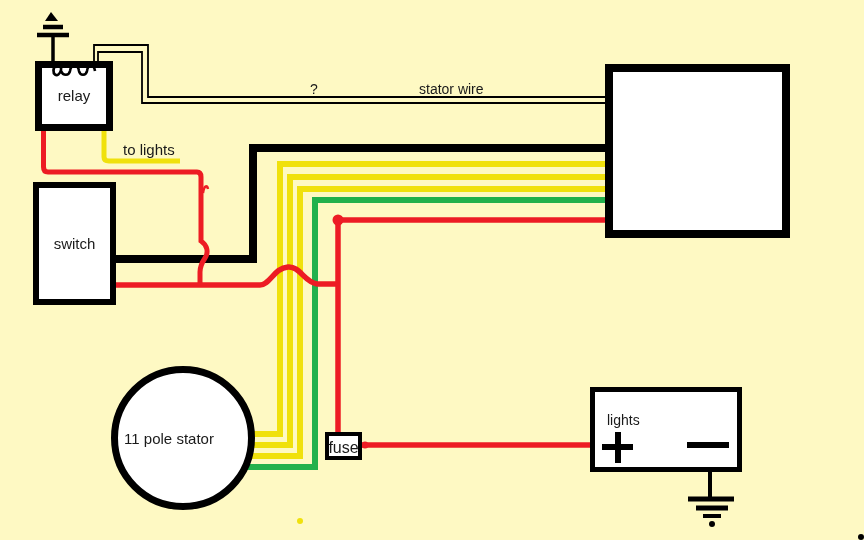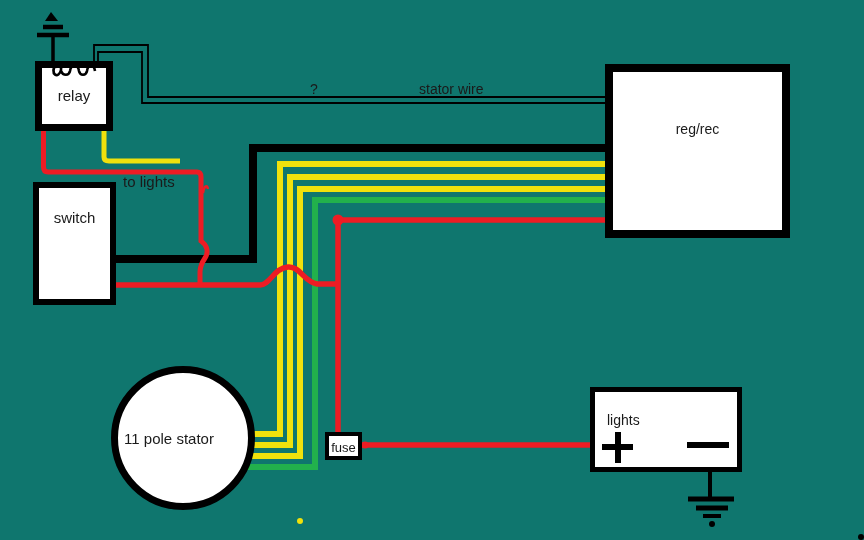--- a/index.html
+++ b/index.html
@@ -1,35 +1,35 @@
 <!DOCTYPE html>
 <html><head>
 <meta charset="utf-8">
 <style>
   html,body{margin:0;padding:0;background:#fff;}
   .canvas{
     position:relative;
     width:864px;height:540px;
-    background:#0f766e;
+    background:#fef9c3;
     font-family:"Liberation Sans", sans-serif;
     color:#1a1a1a;
     overflow:hidden;
   }
   .canvas svg{position:absolute;left:0;top:0;}
   .lbl{
     position:absolute;
     color:#1a1a1a;
     font-size:15px;
     line-height:17px;
     white-space:nowrap;
     user-select:none;
   }
   .lbl.center{text-align:center;}
   .lbl.sm{font-size:14px;}
-  .lbl.xs{font-size:13px;}
+  .lbl.xs{font-size:16px;}
   .regrec-lines div{line-height:19px;}
 </style>
 </head>
 <body>
 
 <div class="canvas">
 
   <svg width="864" height="540" viewBox="0 0 864 540">
 
     <g>
@@ -94,31 +94,30 @@
       </g>
       <rect x="687" y="442" width="42" height="6" fill="#000000"></rect>
 
       <circle cx="300" cy="521" r="3" fill="#f0e10c"></circle>
       <circle cx="861" cy="537" r="3" fill="#000000"></circle>
     </g>
   </svg>
 
   <div class="lbl center" style="left:35px;top:87px;width:78px;">relay</div>
 
-  <div class="lbl center" style="left:33px;top:209px;width:83px;">switch</div>
+  <div class="lbl center" style="left:33px;top:235px;width:83px;">switch</div>
 
   <div class="lbl center" style="left:111px;top:430px;width:116px;">11 pole stator</div>
 
   <div class="lbl xs center" style="left:326px;top:439px;width:35px;">fuse</div>
 
   <div class="lbl sm" style="left:607px;top:412px;">lights</div>
 
   <div class="lbl sm center regrec-lines" style="left:605px;top:120px;width:185px;">
-    <div>reg/rec</div>
   </div>
 
   <div class="lbl sm center" style="left:303px;top:81px;width:22px;">?</div>
 
   <div class="lbl sm" style="left:419px;top:81px;">stator wire</div>
 
-  <div class="lbl" style="left:123px;top:141px;margin-top:32px;">to lights</div>
+  <div class="lbl" style="left:123px;top:141px;">to lights</div>
 
 </div>
 
 </body></html>

